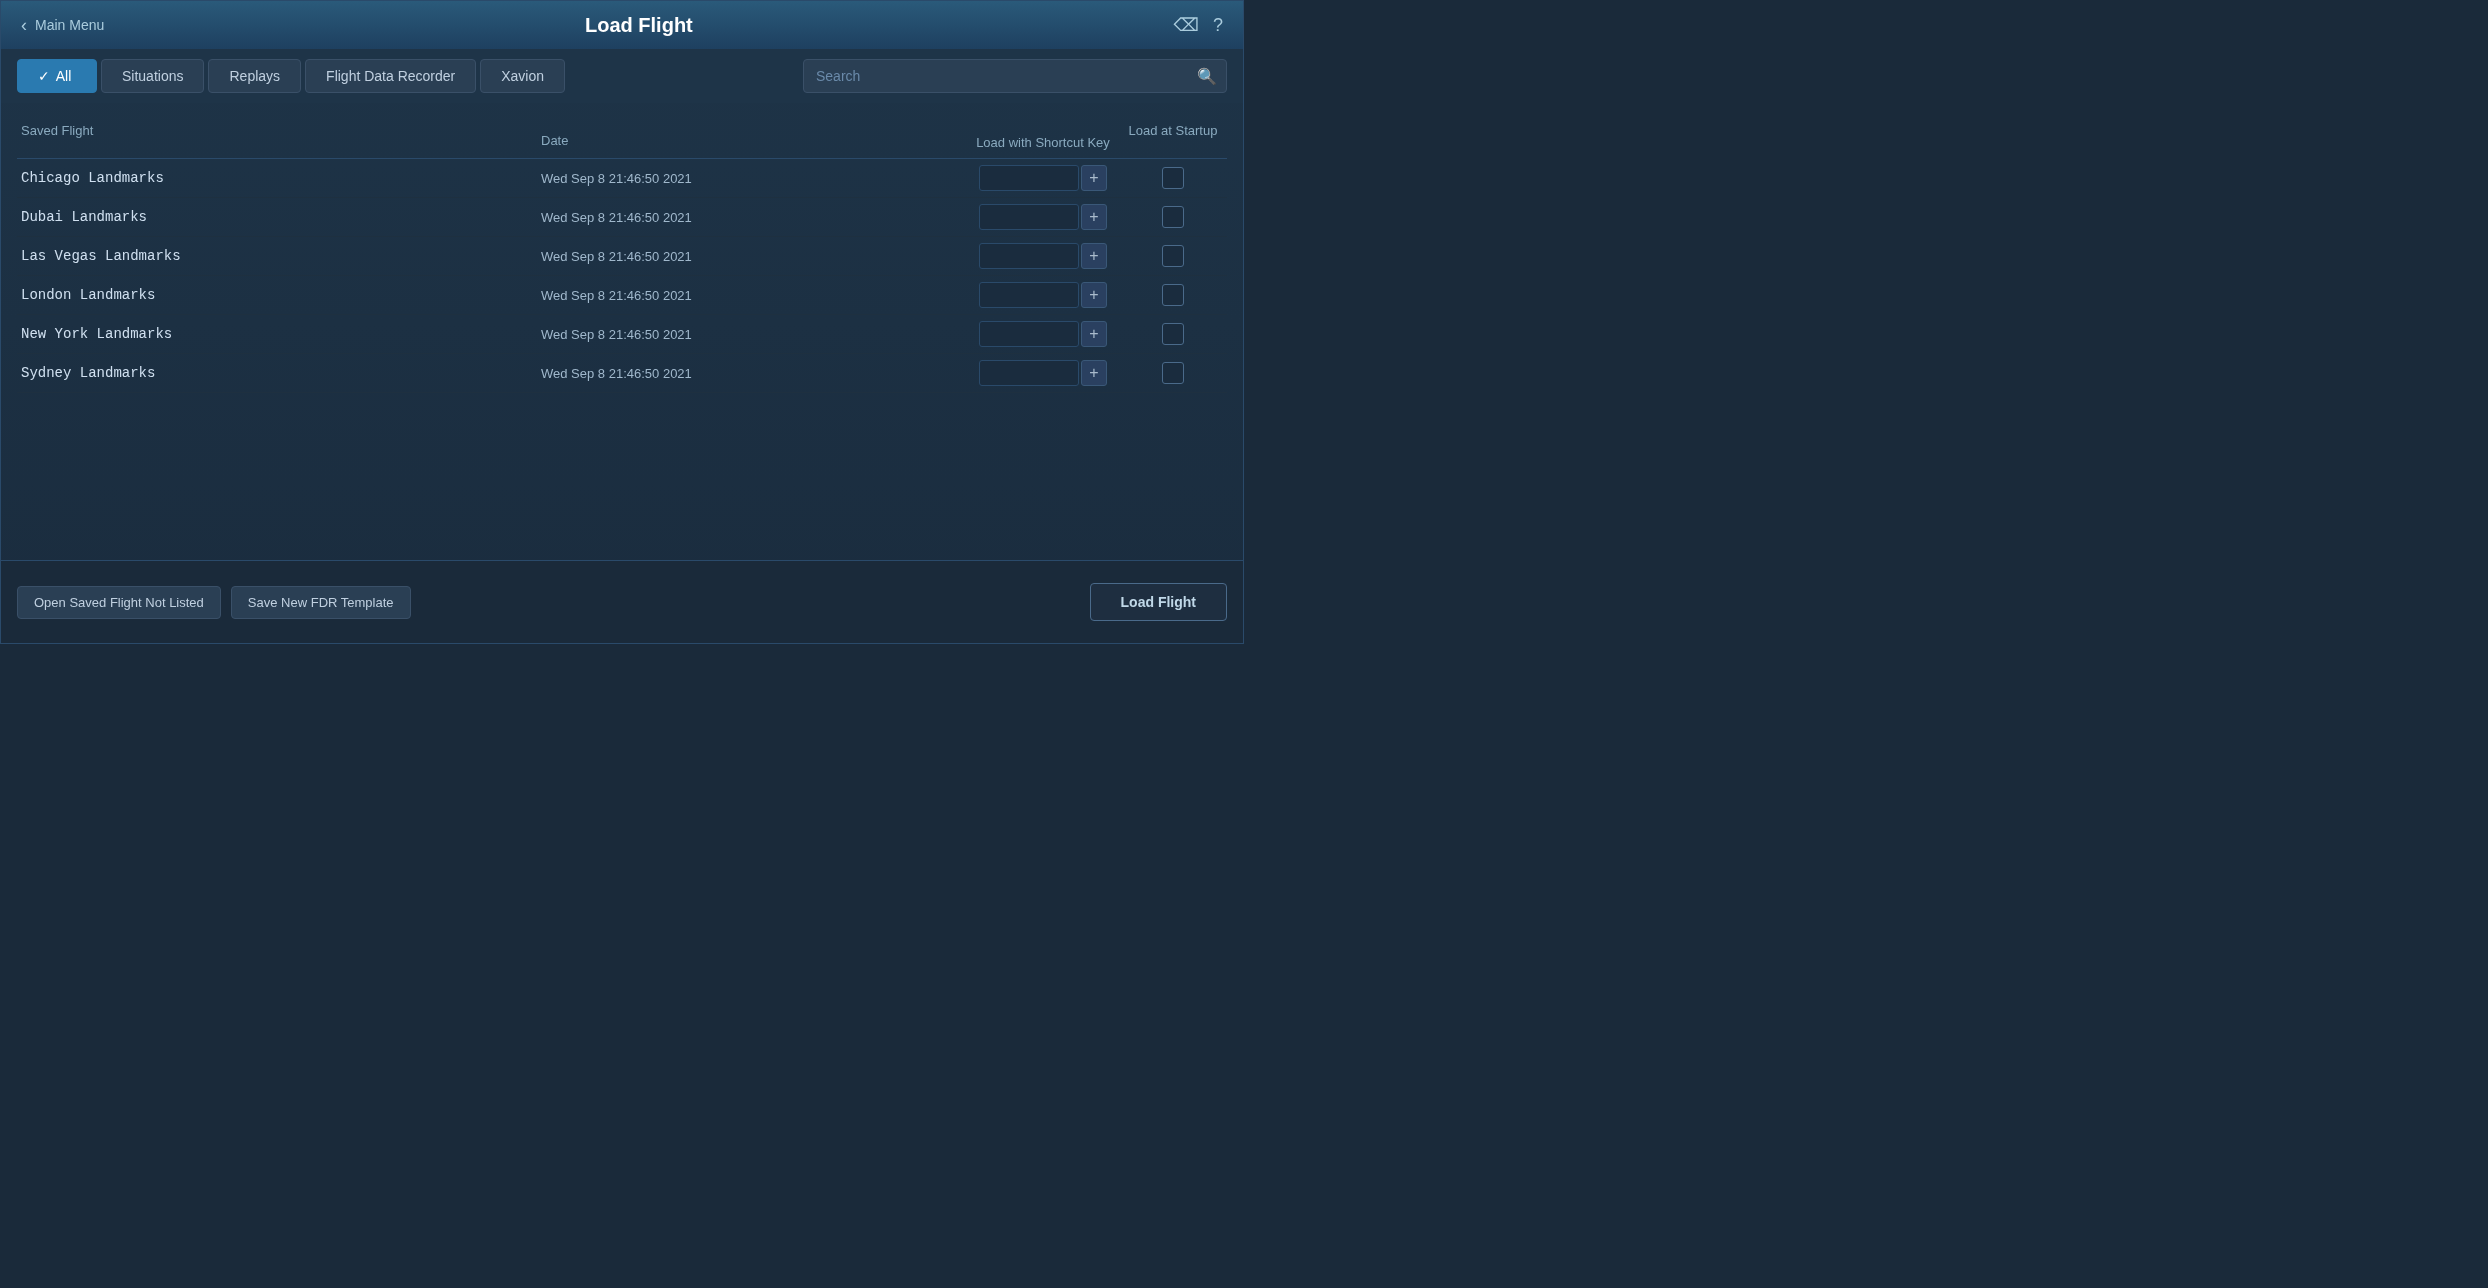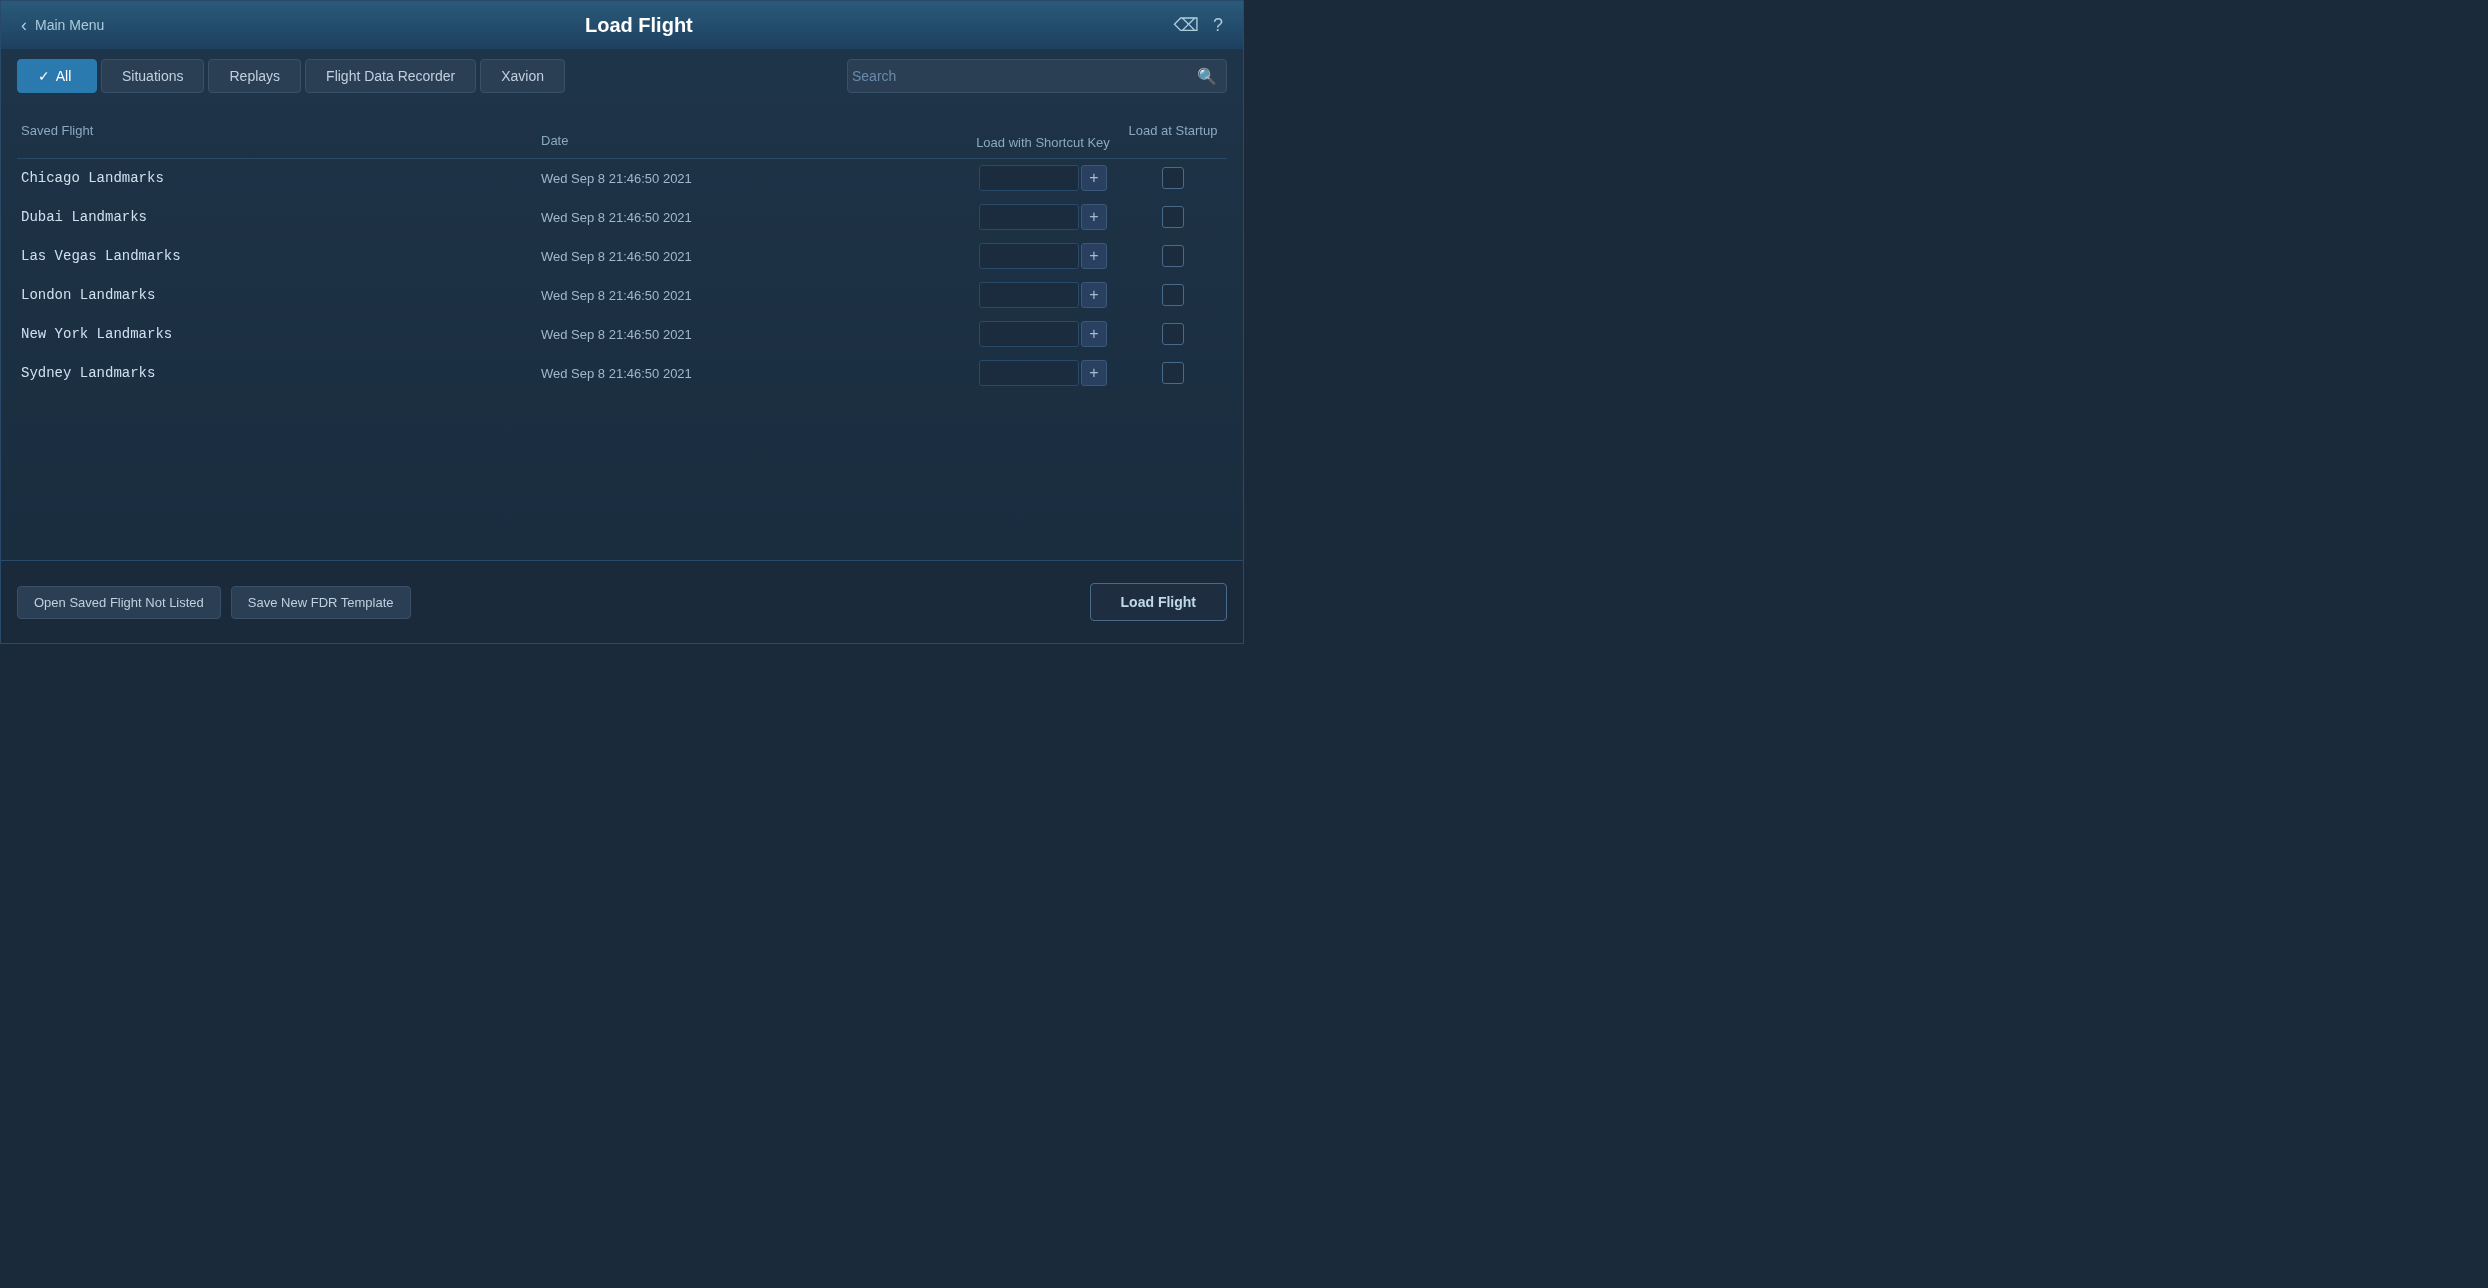--- a/index.html
+++ b/index.html
@@ -93,23 +93,23 @@
       margin-left: auto;
       position: relative;
       display: flex;
       align-items: center;
     }
     .search-input {
       background: #2a3f54;
       border: 1px solid #3a5068;
       color: #c0d0e0;
       font-size: 14px;
-      padding: 8px 36px 8px 4px;
+      padding: 8px 36px 8px 12px;
       border-radius: 4px;
-      width: 380px;
+      width: 424px;
       outline: none;
     }
     .search-input::placeholder {
       color: #6a8aaa;
     }
     .search-icon-wrap {
       position: absolute;
       right: 10px;
       color: #6a8aaa;
       font-size: 16px;

